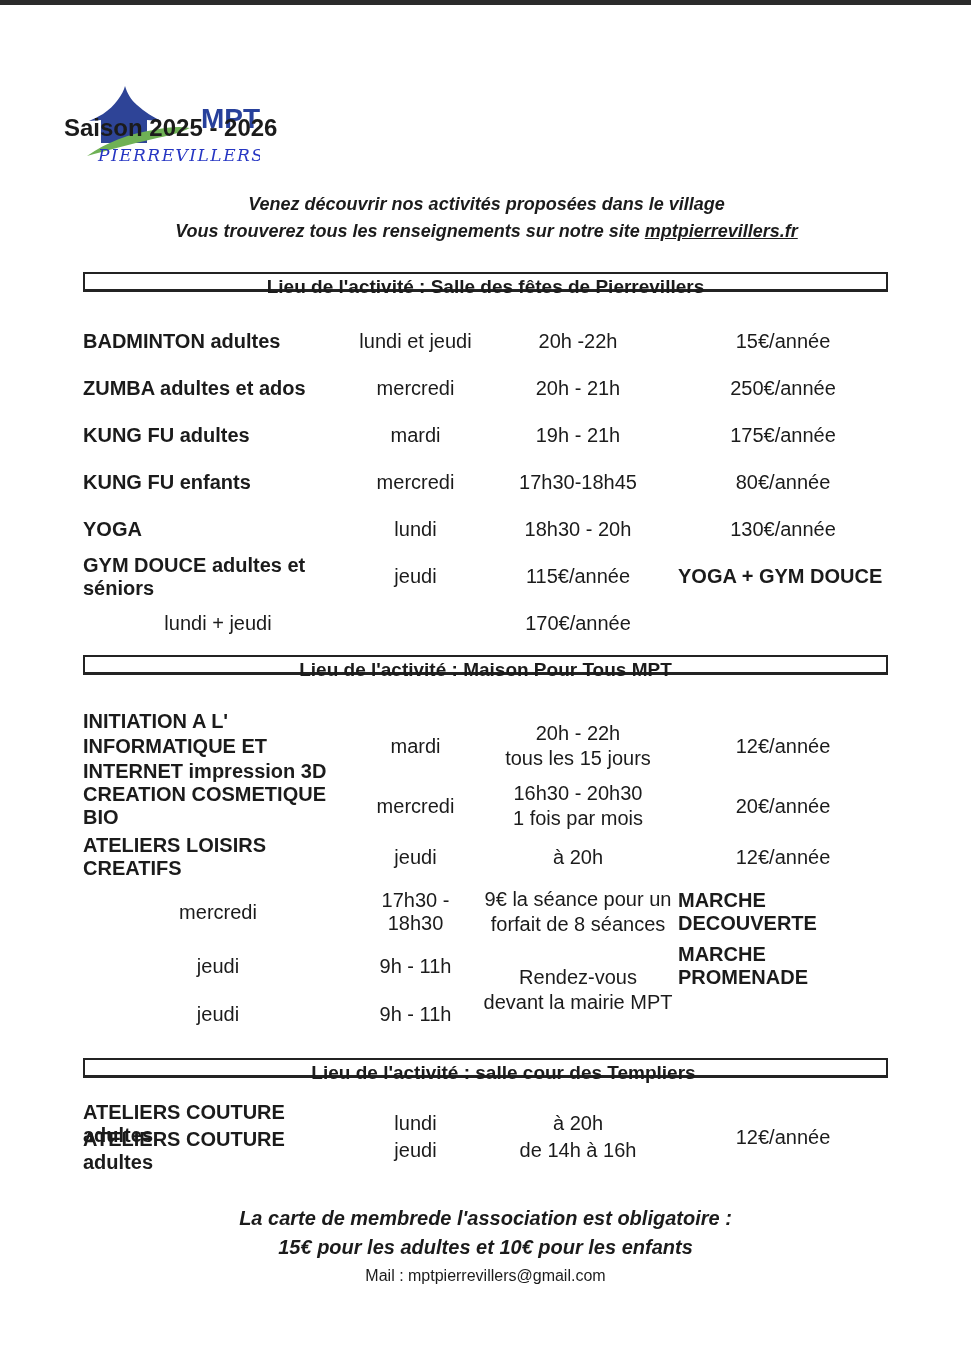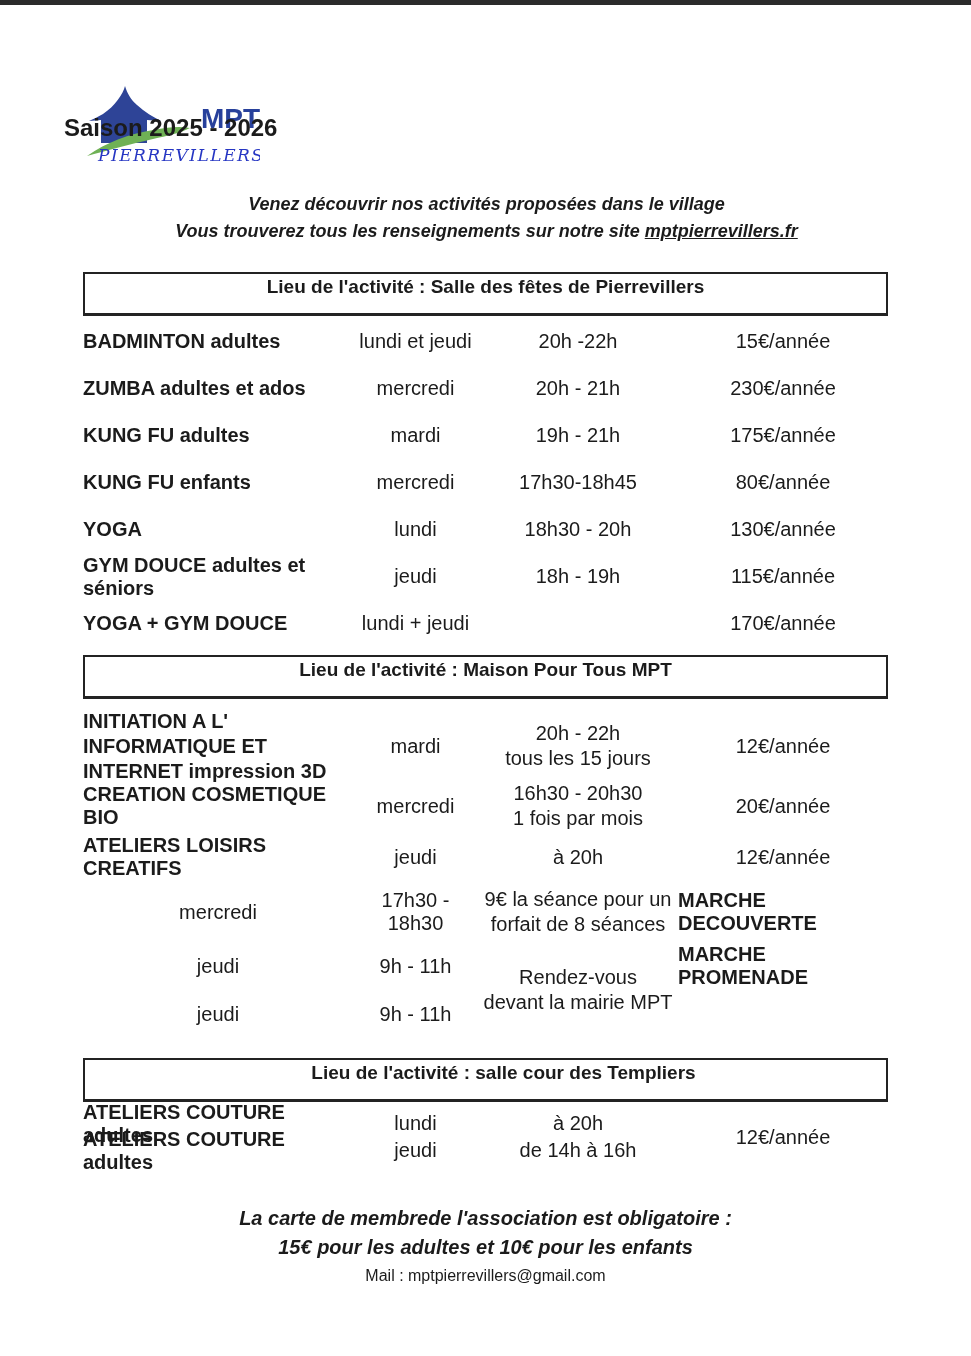--- a/index.html
+++ b/index.html
@@ -21,21 +21,21 @@
 
   .intro {
     position:absolute; top:191px; left:0; width:100%;
     padding-left:2px; box-sizing:border-box;
     text-align:center; font-size:18px; font-weight:bold; font-style:italic;
     line-height:27px;
   }
   .site-link { text-decoration:underline; }
 
   .section-header {
-    position:absolute; left:83px; width:805px; height:44px; box-sizing:border-box;
+    position:absolute; left:83px; width:805px; height:20px; box-sizing:border-box;
     border:2px solid #232323; border-bottom-width:3px;
     text-align:center; font-weight:bold; font-size:19px; line-height:25px;
     background:#ffffff;
   }
   .s1-header { top:272px; }
   .s2-header { top:655px; }
   .s3-header { top:1058px;padding-left:36px; }
 
   .grid {
     position:absolute; left:83px; width:805px;
@@ -79,40 +79,39 @@
 
 <div class="grid s1-grid">
   <div class="cell c-act">BADMINTON adultes</div>
   <div class="cell c-day">lundi et jeudi</div>
   <div class="cell c-time">20h -22h</div>
   <div class="cell c-price">15€/année</div>
 
   <div class="cell c-act">ZUMBA adultes et ados</div>
   <div class="cell c-day">mercredi</div>
   <div class="cell c-time">20h - 21h</div>
-  <div class="cell c-price">230€/année</div>
+  <div class="cell c-price">250€/année</div>
 
   <div class="cell c-act">KUNG FU adultes</div>
   <div class="cell c-day">mardi</div>
   <div class="cell c-time">19h - 21h</div>
   <div class="cell c-price">175€/année</div>
 
   <div class="cell c-act">KUNG FU enfants</div>
   <div class="cell c-day">mercredi</div>
   <div class="cell c-time">17h30-18h45</div>
   <div class="cell c-price">80€/année</div>
 
   <div class="cell c-act">YOGA</div>
   <div class="cell c-day">lundi</div>
   <div class="cell c-time">18h30 - 20h</div>
   <div class="cell c-price">130€/année</div>
 
   <div class="cell c-act">GYM DOUCE adultes et séniors</div>
   <div class="cell c-day">jeudi</div>
-  <div class="cell c-time">18h - 19h</div>
   <div class="cell c-price">115€/année</div>
 
   <div class="cell c-act">YOGA + GYM DOUCE</div>
   <div class="cell c-day">lundi + jeudi</div>
   <div class="cell c-time"></div>
   <div class="cell c-price">170€/année</div>
 </div>
 
 <div class="section-header s2-header">Lieu de l'activité : Maison Pour Tous MPT</div>
 

